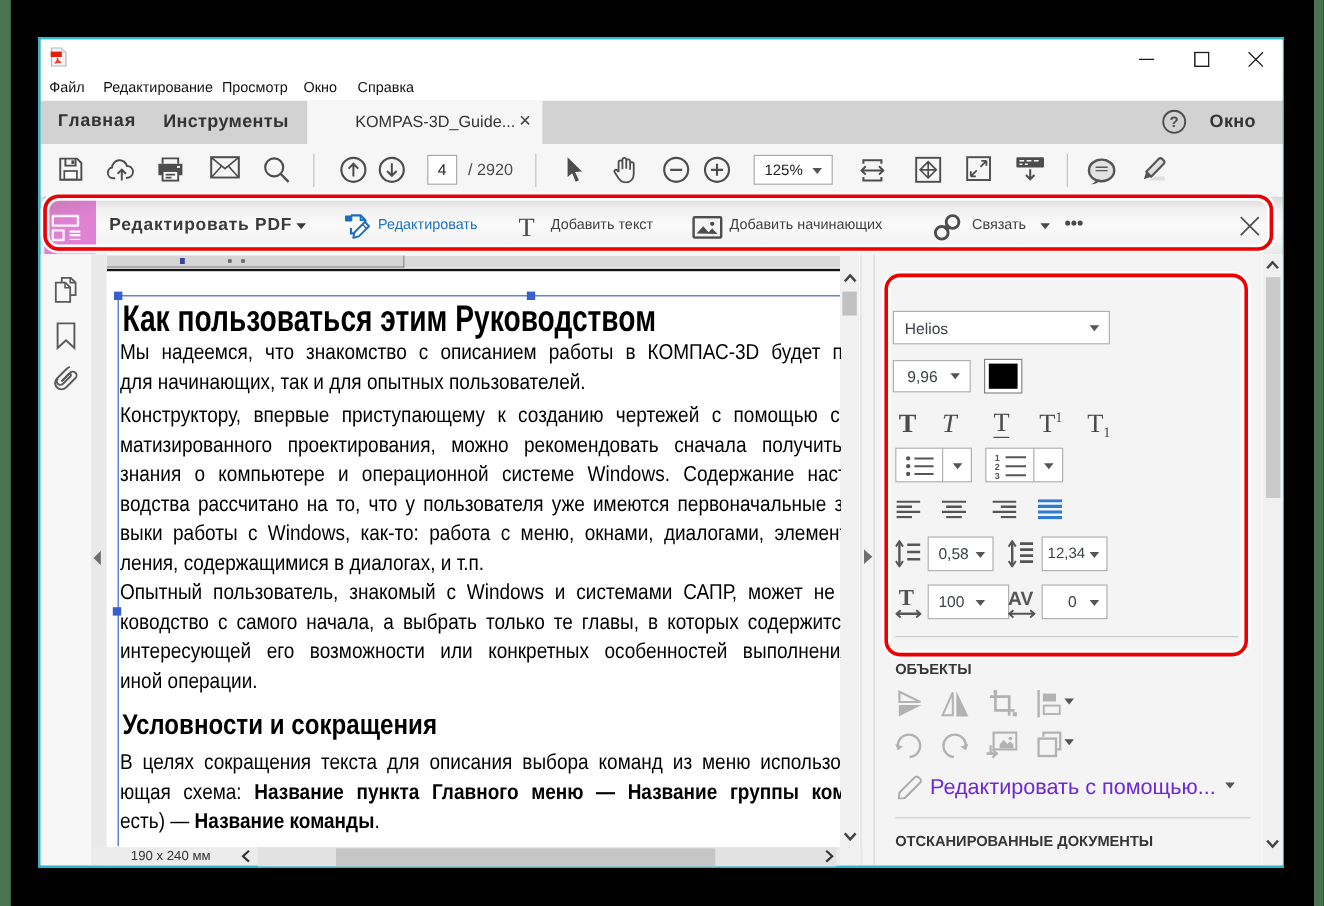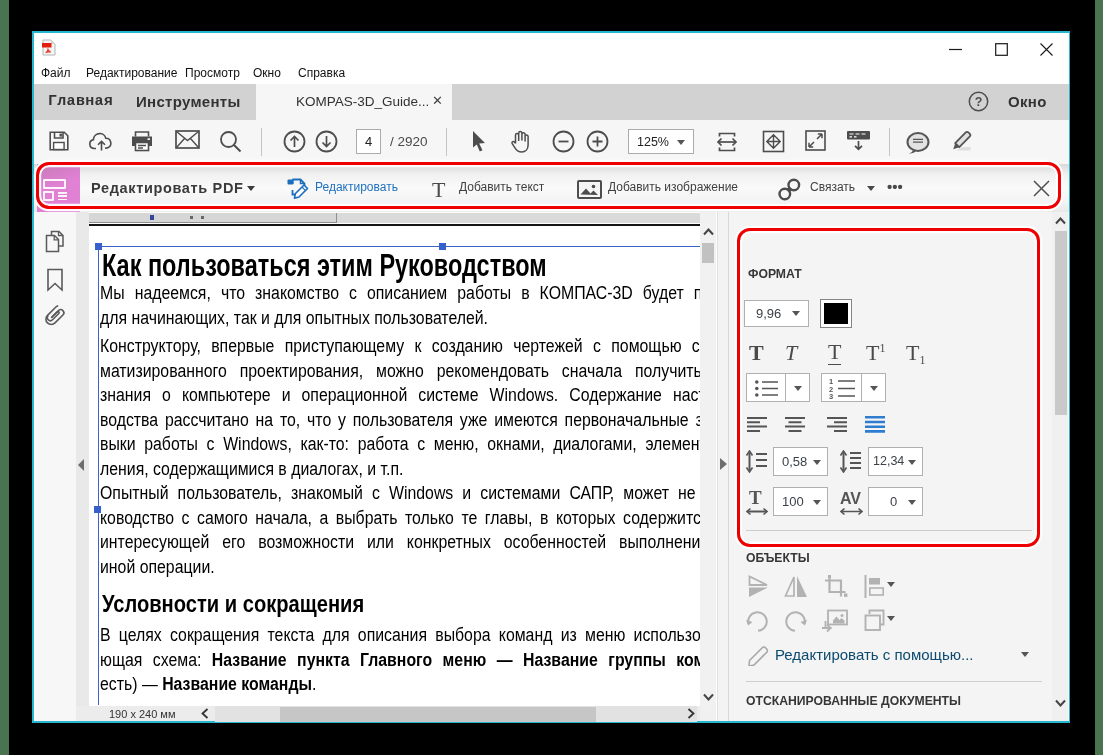--- a/index.html
+++ b/index.html
@@ -273,21 +273,21 @@
         </div>
     <div class="abs" style="left:833px;top:22px;width:0;height:0;border-left:4.5px solid transparent;border-right:4.5px solid transparent;border-top:5.5px solid #4a4a4a;"></div>
     <div class="abs" style="left:999px;top:16px;">
           <svg width="17" height="17" viewBox="0 0 17 17">
             <path d="M1 1 L16 16 M16 1 L1 16" stroke="#4f4f4f" stroke-width="1.5"></path>
           </svg>
         </div>
     <div class="abs etbl" style="left:57px;font-weight:bold;font-size:14.5px;letter-spacing:0.65px;color:#3a3a3a;">Редактировать PDF</div>
     <div class="abs etbl" style="left:281px;color:#2072c0;">Редактировать</div>
     <div class="abs etbl" style="left:425px;">Добавить текст</div>
-    <div class="abs etbl" style="left:574px;">Добавить изображение</div>
+    <div class="abs etbl" style="left:574px;">Добавить начинающих</div>
     <div class="abs etbl" style="left:776px;">Связать</div>
     <div class="abs etbl" style="left:853px;top:14px;font-size:15px;font-weight:bold;color:#4a4a4a;">•••</div>
   </div>
   <div class="abs" id="content">
     <div class="abs" id="sidebar">
       <div class="abs" style="left:11px;top:18px;">
             <svg width="23" height="23" viewBox="0 0 23 23">
               <path d="M6.5 5.5 v-4 h7.5 l4 4 v10.5 h-4.5" fill="none" stroke="#5a5a5a" stroke-width="1.5"></path>
               <path d="M13.5 1.5 v4 h4.2" fill="none" stroke="#5a5a5a" stroke-width="1.3"></path>
               <path d="M1.5 5.5 h8 l4 4 v12 h-12 z" fill="#f7f7f7" stroke="#5a5a5a" stroke-width="1.5"></path>
@@ -364,20 +364,24 @@
             <svg width="11" height="8" viewBox="0 0 11 8">
               <path d="M1 1.5 L5.5 6.5 L10 1.5" fill="none" stroke="#444" stroke-width="2"></path>
             </svg>
           </div>
     </div>
     <div class="abs" id="toggle">
       <div class="abs" style="left:2px;top:246px;width:0;height:0;border-top:6px solid transparent;border-bottom:6px solid transparent;border-left:7px solid #6e6e6e;"></div>
     </div>
     <div class="abs" id="panel">
       <div class="abs ph" style="left:19px;top:23px;margin-top:32px;">ФОРМАТ</div>
+      <div class="abs combo" style="left:15px;top:47px;width:181px;height:28px;">
+        <div class="abs cmtx" style="left:9px;top:6px;">Helios</div>
+        <div class="abs dda" style="left:163px;top:11px;"></div>
+      </div>
       <div class="abs combo" style="left:15px;top:88px;width:65px;height:27px;">
         <div class="abs cmtx" style="left:11px;top:5px;">9,96</div>
         <div class="abs dda" style="left:47px;top:10px;"></div>
       </div>
       <div class="abs" style="left:91px;top:87px;width:32px;height:29px;background:#fff;border:1px solid #858585;box-sizing:border-box;">
         <div class="abs" style="left:3px;top:3px;width:24px;height:21px;background:#000;"></div>
       </div>
       <div class="abs tserif" style="left:20px;top:128px;font-size:22px;font-weight:bold;">T</div>
       <div class="abs tserif" style="left:56px;top:128px;font-size:22px;font-style:italic;">T</div>
       <div class="abs tserif" style="left:99px;top:128px;font-size:22px;border-bottom:1.5px solid #4a4a4a;line-height:24px;">T</div>
@@ -451,21 +455,21 @@
         <div class="abs cmtx" style="left:4px;top:6px;font-size:12.5px;">12,34</div>
         <div class="abs dda" style="left:39px;top:12px;"></div>
       </div>
       <svg class="abs" style="left:17px;top:277px;" width="22" height="27" viewBox="0 0 22 27">
             <text x="3" y="15" font-size="19" font-weight="bold" fill="#555" font-family="Liberation Serif">T</text>
             <g stroke="#555">
               <path d="M2 22.5 h18" stroke-width="2"></path>
               <path d="M4.5 19.5 L1 22.5 L4.5 25.5 M17.5 19.5 L21 22.5 L17.5 25.5" fill="none" stroke-width="1.6"></path>
             </g>
           </svg>
-      <div class="abs combo" style="left:44px;top:275px;width:55px;height:29px;">
+      <div class="abs combo" style="left:44px;top:275px;width:68px;height:29px;">
         <div class="abs cmtx" style="left:8px;top:6px;">100</div>
         <div class="abs dda" style="left:39px;top:12px;"></div>
       </div>
       <svg class="abs" style="left:111px;top:277px;" width="23" height="27" viewBox="0 0 23 27">
             <text x="0" y="15" font-size="16" font-weight="bold" fill="#555" font-family="Liberation Sans">AV</text>
             <g stroke="#555">
               <path d="M2 22.5 h19 M4.5 19.5 L1 22.5 L4.5 25.5 M18.5 19.5 L22 22.5 L18.5 25.5" fill="none" stroke-width="1.6"></path>
             </g>
           </svg>
       <div class="abs combo" style="left:139px;top:275px;width:55px;height:29px;">
@@ -514,21 +518,21 @@
             <path d="M2 19 L9 19 M6 15.5 L9.5 19 L6 22.5" stroke="#b2b2b2" stroke-width="1.8" fill="none"></path>
           </svg>
       <svg class="abs" style="left:135px;top:397px;" width="21" height="24" viewBox="0 0 21 24">
             <path d="M5.5 5 V1.5 H19.5 V15.5 H16" fill="none" stroke="#b2b2b2" stroke-width="1.9"></path>
             <rect x="1.5" y="6.5" width="14.5" height="14.5" fill="none" stroke="#b2b2b2" stroke-width="1.9"></rect>
           </svg>
       <div class="abs dda" style="left:158px;top:404px;"></div>
       <svg class="abs" style="left:19px;top:434px;" width="22" height="20" viewBox="0 0 22 20">
             <path d="M1.5 14.5 L14 2 a2.3 2.3 0 0 1 3.7 0 l0.8 0.8 a2.3 2.3 0 0 1 0 3.7 L6 19 l-5 1 z" fill="none" stroke="#a9a9a9" stroke-width="1.6"></path>
           </svg>
-      <div class="abs" style="left:46px;top:434px;font-size:15px;color:#0c4a6e;">Редактировать с помощью...</div>
+      <div class="abs" style="left:46px;top:434px;font-size:18px;color:#6d28d9;">Редактировать с помощью...</div>
       <div class="abs dda" style="left:292px;top:440px;"></div>
       <div class="abs" style="left:17px;top:469px;width:296px;height:1px;background:#cfcfcf;"></div>
       <div class="abs ph" style="left:17px;top:482px;">ОТСКАНИРОВАННЫЕ ДОКУМЕНТЫ</div>
       <div class="abs" id="redbox2"></div>
     </div>
     <div class="abs" id="vscroll2">
       <div class="abs" style="left:3px;top:5px;">
             <svg width="11" height="8" viewBox="0 0 11 8">
               <path d="M1 6.5 L5.5 1.5 L10 6.5" fill="none" stroke="#444" stroke-width="2"></path>
             </svg>

